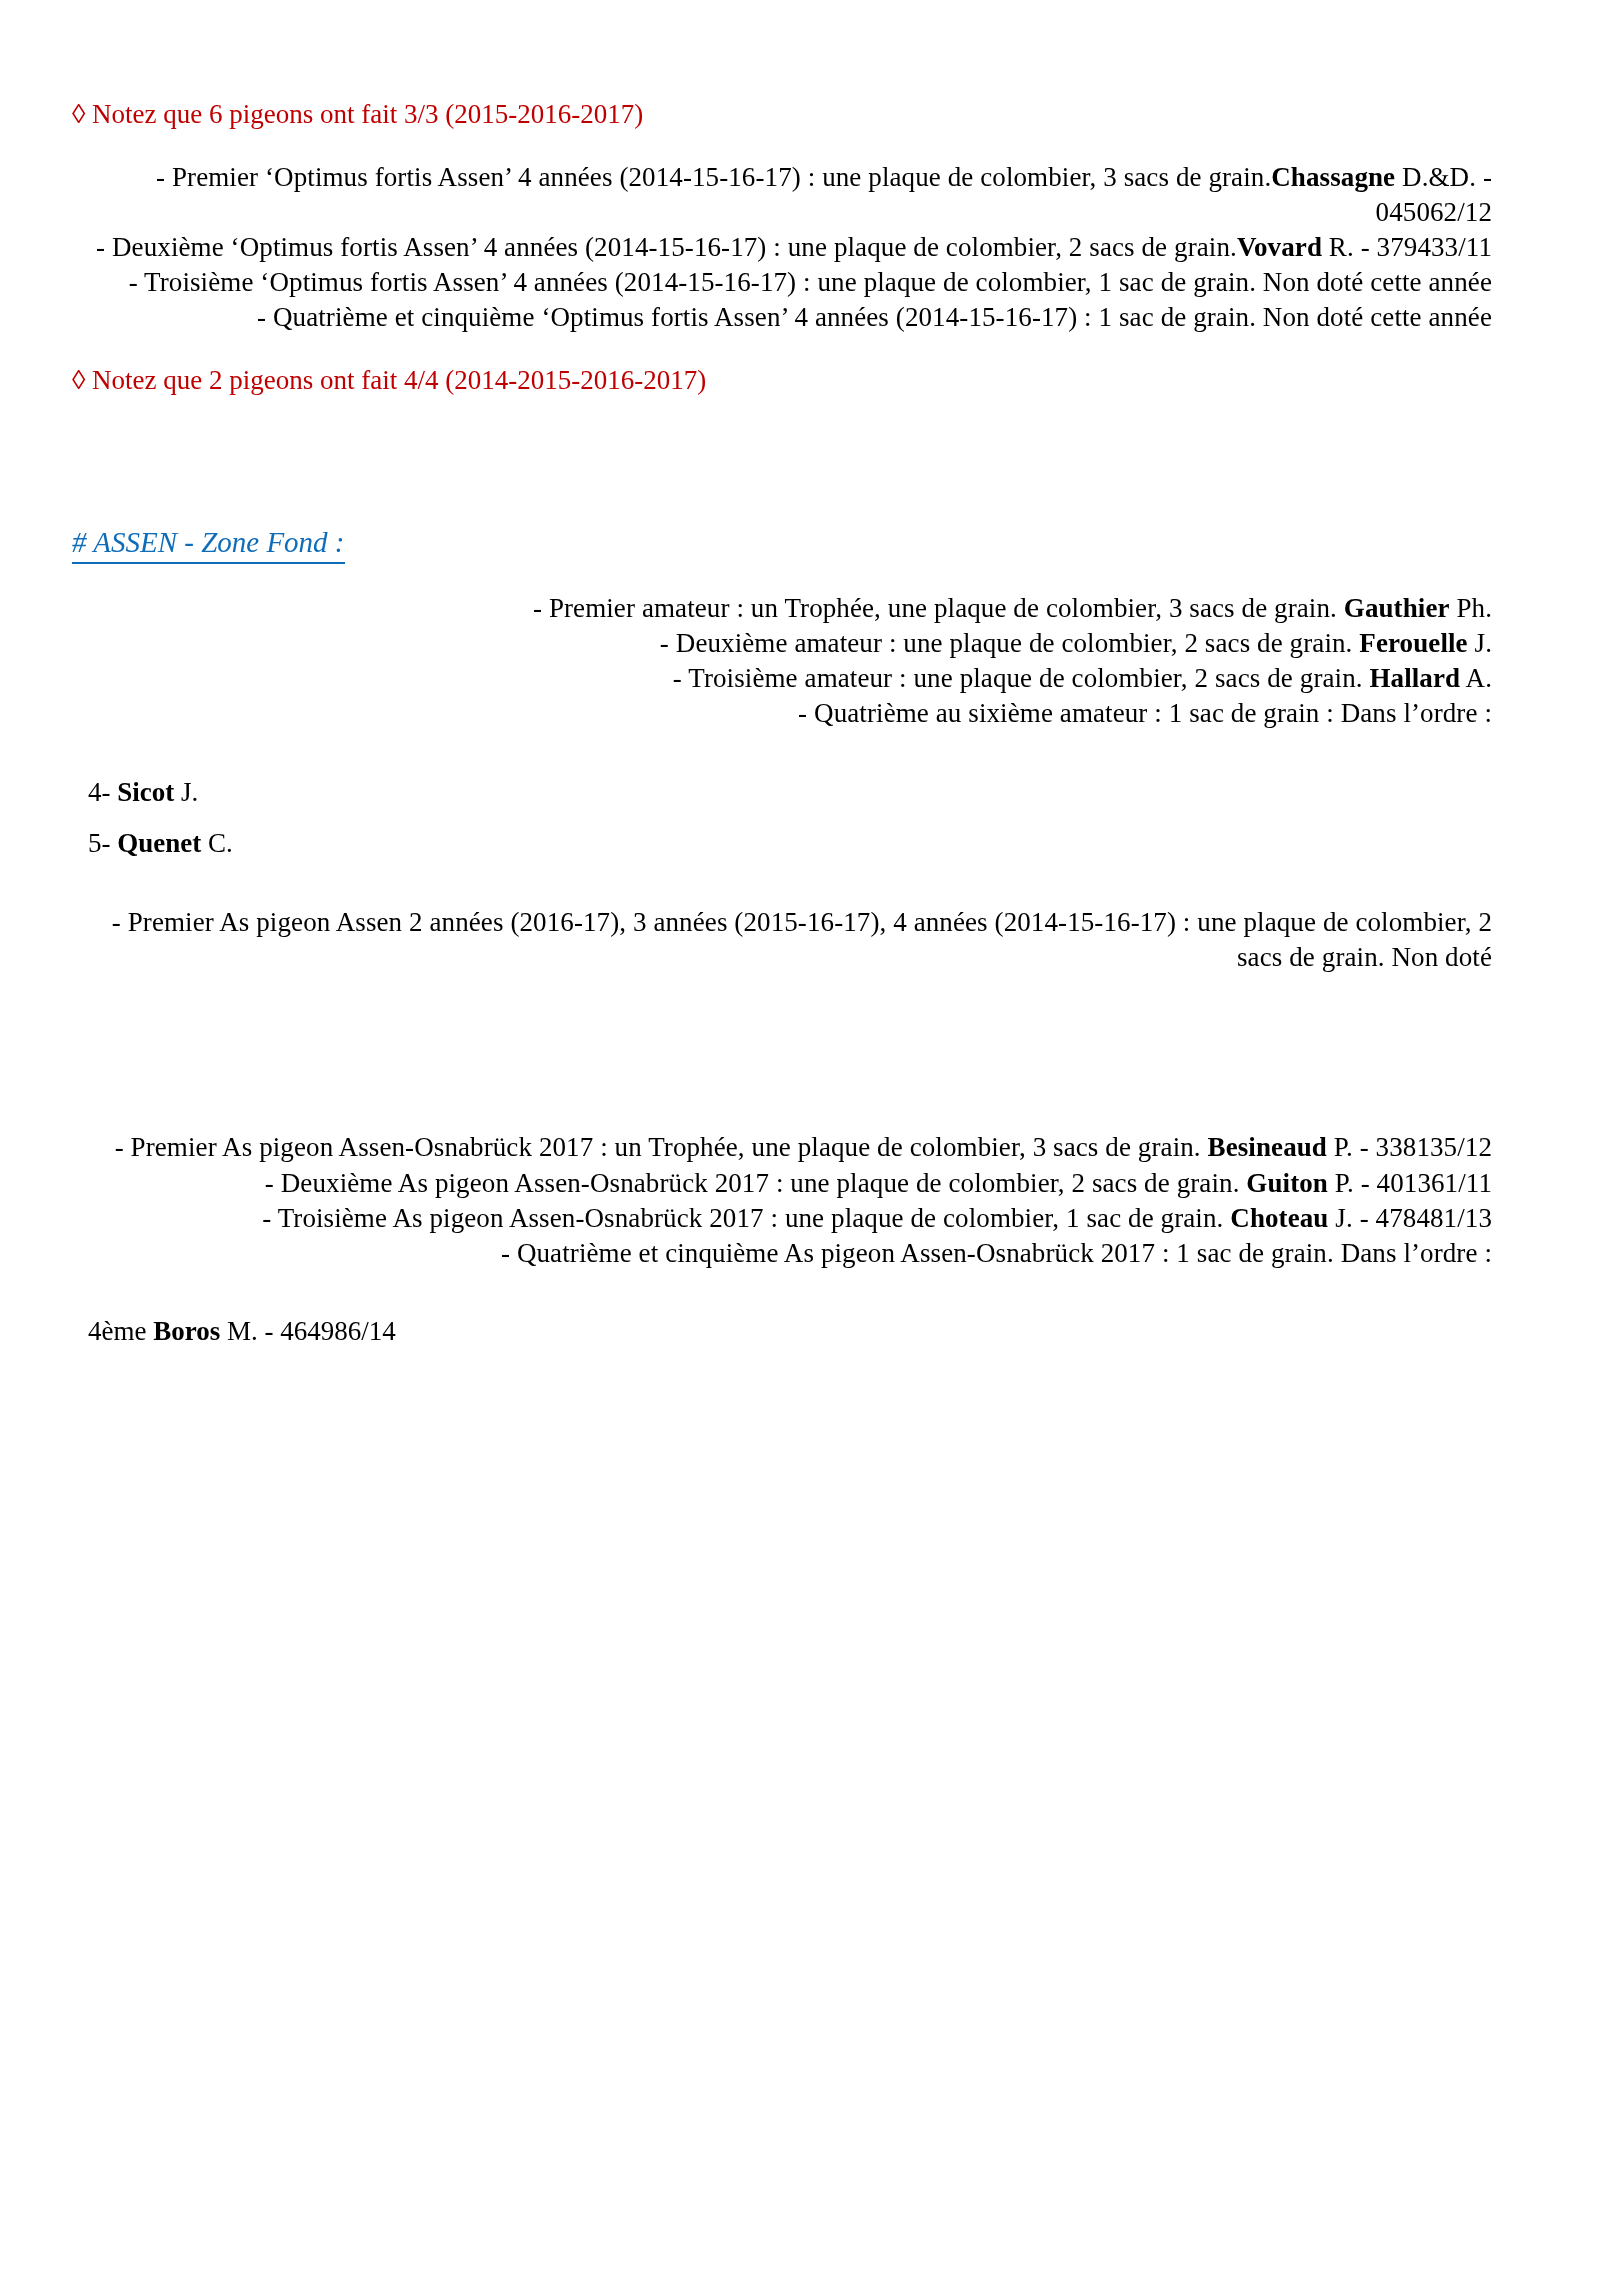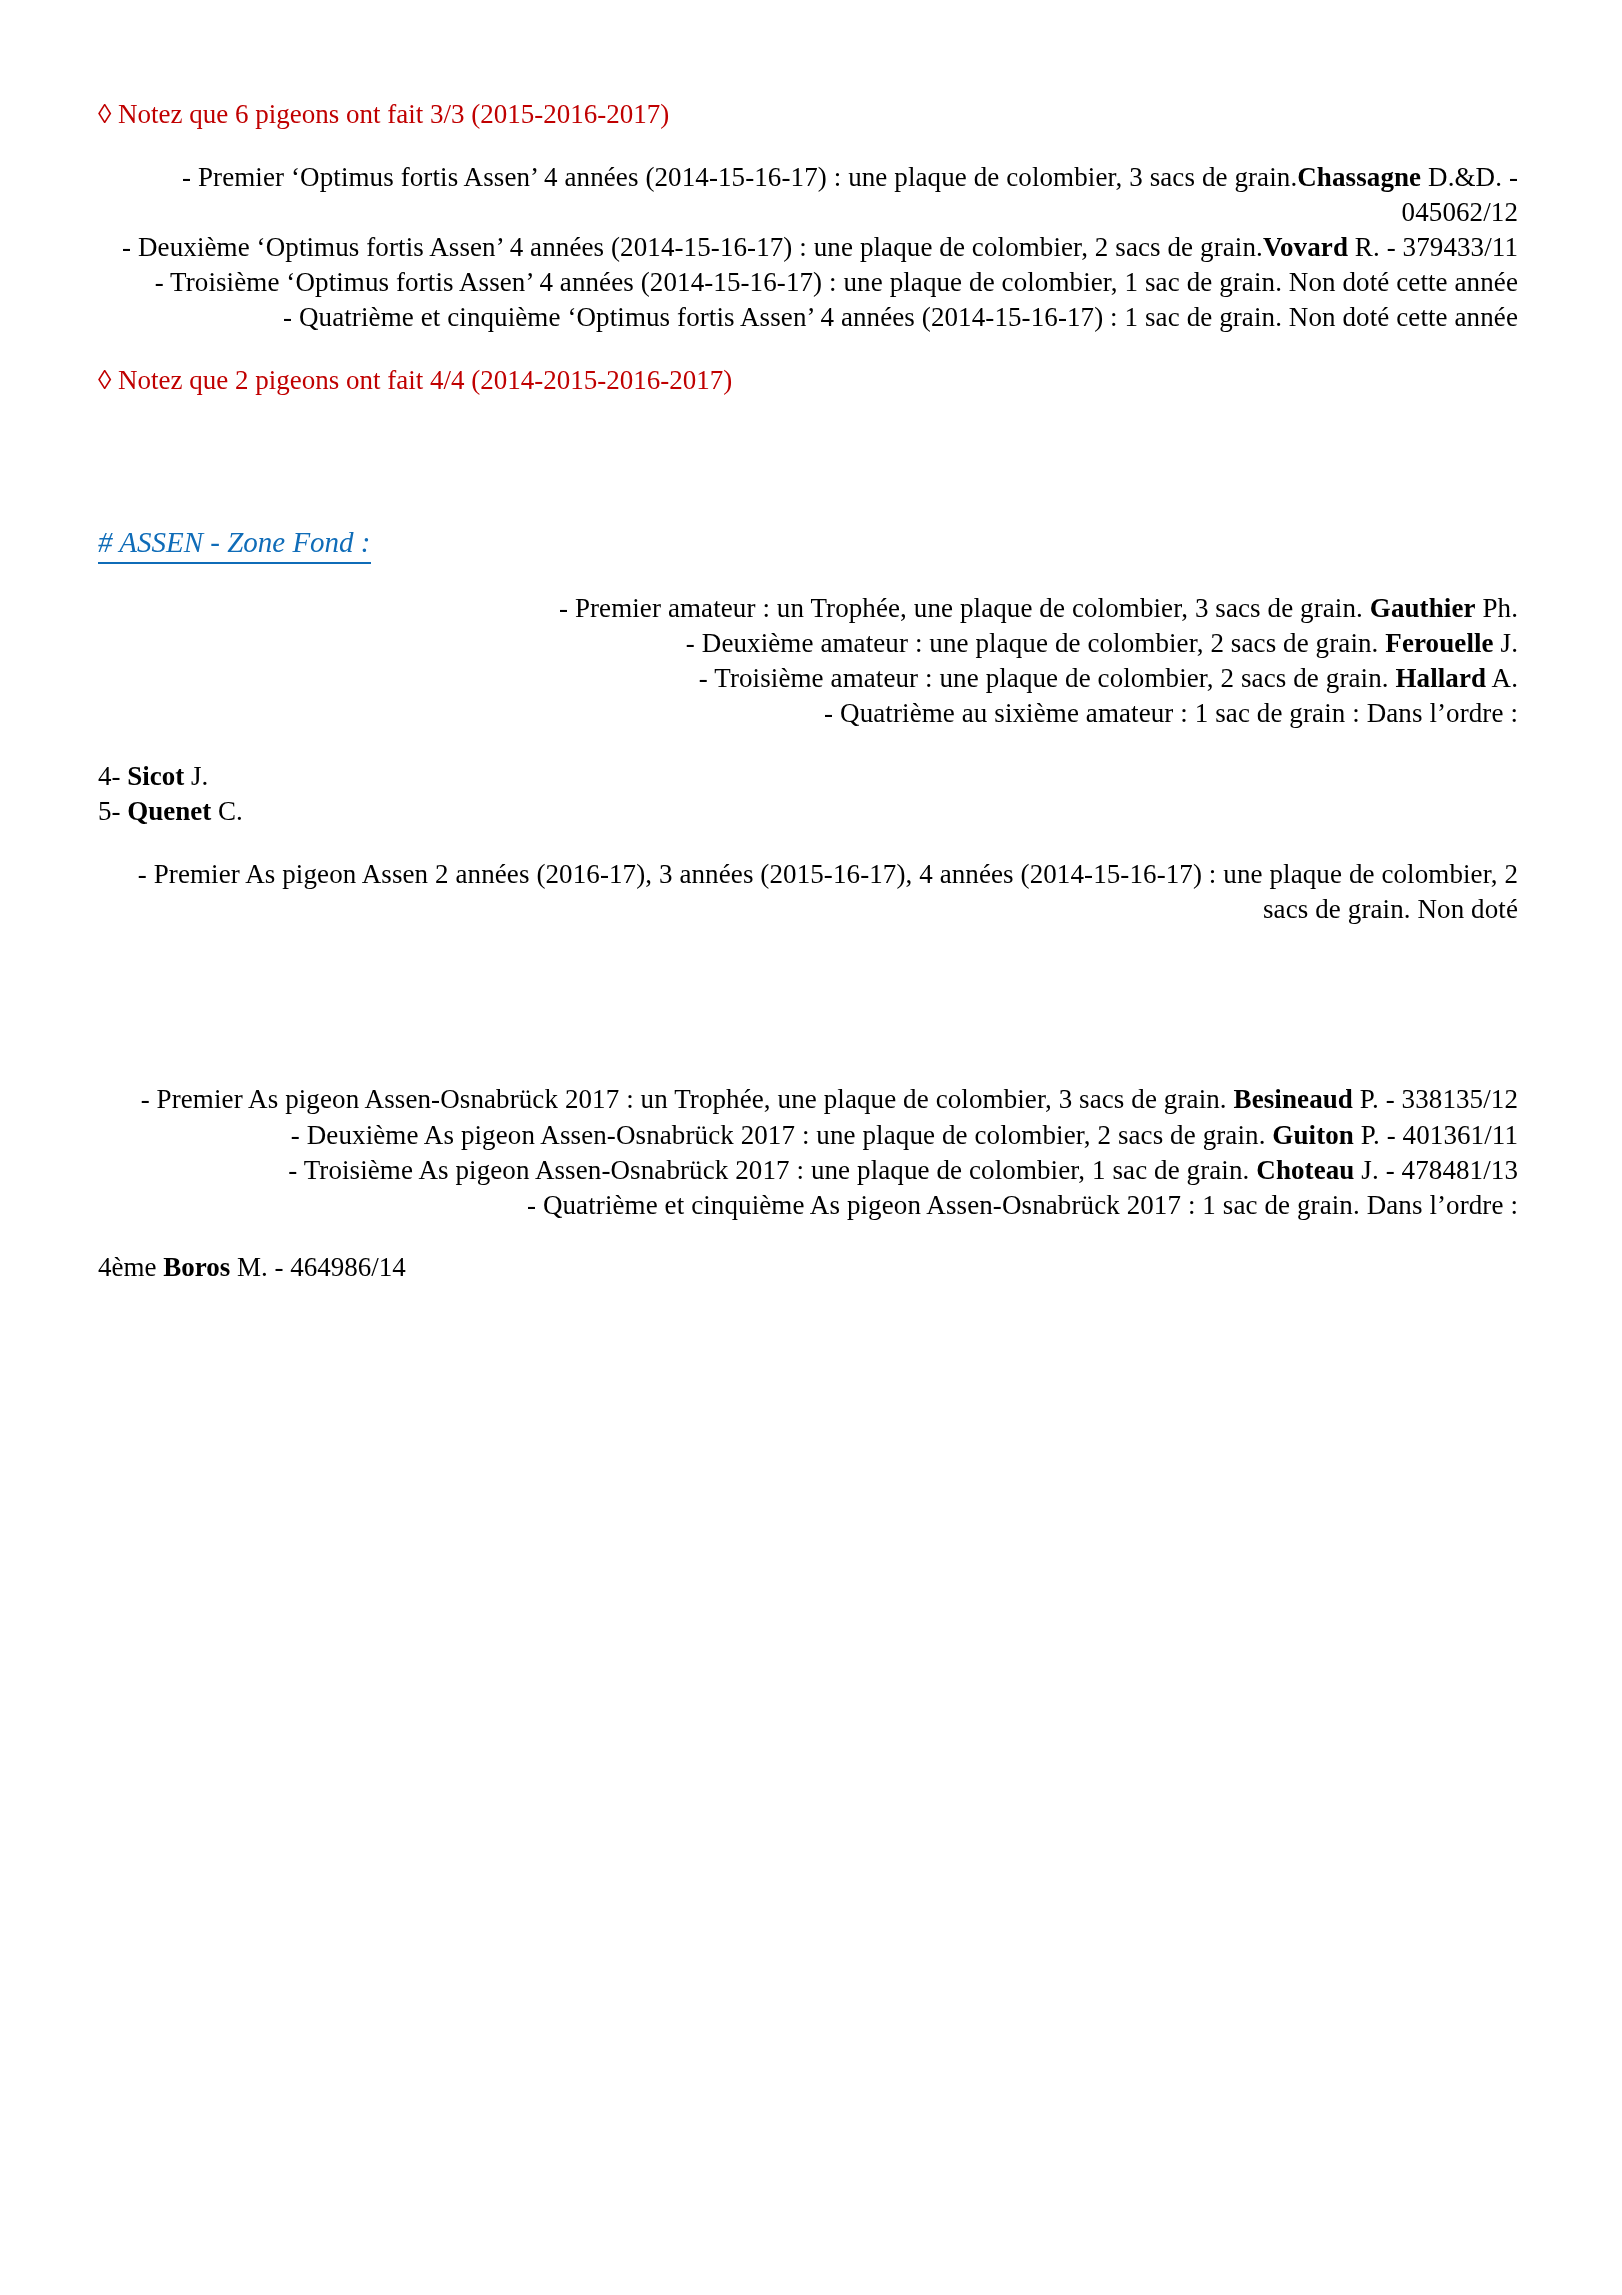--- a/index.html
+++ b/index.html
@@ -13,21 +13,21 @@
     font-family: "Liberation Serif", "DejaVu Serif", serif;
     color: #000000;
     -webkit-font-smoothing: antialiased;
   }
   .page {
     position: relative;
     width: 1517px;
     height: 2295px;
     background: #ffffff;
     box-sizing: border-box;
-    padding: 97px 105px 0 98px;
+    padding: 97px 105px 0 72px;
   }
   .doc {
     width: 1420px;
   }
 
   
   .para {
     font-size: 27px;
     line-height: 1.30;
     margin: 0;
@@ -58,21 +58,21 @@
     border-bottom: 2.6px solid #0F6CB8;
     padding-bottom: 1.3px;
   }
   .heading-wrap { margin: 0; }
 
   .tight-lines .para { margin: 0; }
 
   .list-line {
     font-size: 27px;
     line-height: 1.30;
-    margin: 0;
+    margin: 16px;
   }
 </style>
 </head>
 <body>
 
 <div class="page">
   <div class="doc">
 
     <p class="note-red">◊ Notez que 6 pigeons ont fait 3/3 (2015-2016-2017)</p>
 

